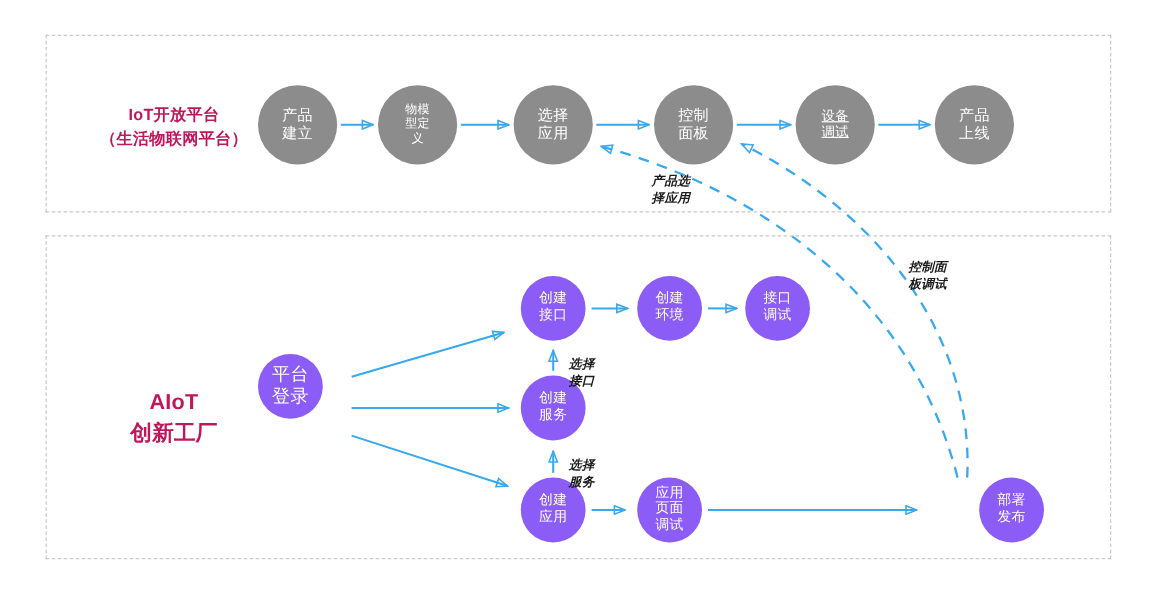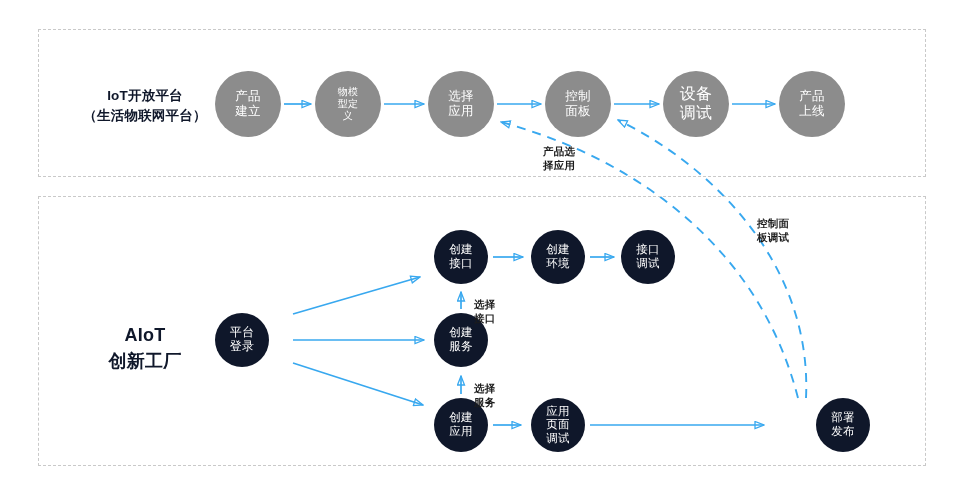--- a/index.html
+++ b/index.html
@@ -35,21 +35,21 @@
   }
   #panel-bottom {
     left: 38px;
     top: 196px;
     width: 888px;
     height: 270px;
   }
   .panel-label {
     position: absolute;
     font-weight: bold;
-    color: #0f172a;
+    color: #be185d;
     text-align: center;
     line-height: 1.45;
     white-space: pre;
     letter-spacing: 0.2px;
   }
   #label-iot {
     left: 60px;
     top: 86px;
     width: 170px;
     font-size: 13.5px;
@@ -68,29 +68,30 @@
     justify-content: center;
     text-align: center;
     color: #ffffff;
     font-size: 12px;
     line-height: 1.18;
     white-space: pre-line;
     box-sizing: border-box;
     letter-spacing: 0.3px;
   }
   .node.gray { background: #8c8c8c; }
-  .node.blue { background: #0f172a; font-family: Liberation Mono, monospace; }
+  .node.blue { background: #8b5cf6; }
   .edge-label {
     position: absolute;
     font-size: 10.5px;
     font-weight: bold;
     color: #1c1c1c;
     line-height: 1.35;
     white-space: pre-line;
     letter-spacing: 0.2px;
+    font-style: italic;
   }
 </style>
 </head>
 <body>
 
 <svg id="canvas" viewBox="0 0 969 500">
   <defs>
     <marker id="arw" markerWidth="11" markerHeight="9" refX="10" refY="4.5" orient="auto" markerUnits="userSpaceOnUse">
       <path d="M1,1 L10,4.5 L1,8 Z" fill="none" stroke="#38a8ef" stroke-width="1.3"></path>
     </marker>
@@ -135,26 +136,26 @@
 
 <div class="node gray" style="left: 215px; top: 71px; width: 66px; height: 66px; font-size: 12.5px;">产品
 建立</div>
 <div class="node gray" style="left: 315px; top: 71px; width: 66px; height: 66px; font-size: 10px;">物模
 型定
 义</div>
 <div class="node gray" style="left: 428px; top: 71px; width: 66px; height: 66px; font-size: 12.5px;">选择
 应用</div>
 <div class="node gray" style="left: 545px; top: 71px; width: 66px; height: 66px; font-size: 12.5px;">控制
 面板</div>
-<div class="node gray" style="left: 663px; top: 71px; width: 66px; height: 66px; font-size: 16px;">设备
+<div class="node gray" style="left: 663px; top: 71px; width: 66px; height: 66px; font-size: 11px; text-decoration: underline;">设备
 调试</div>
 <div class="node gray" style="left: 779px; top: 71px; width: 66px; height: 66px; font-size: 12.5px;">产品
 上线</div>
 
-<div class="node blue" style="left: 215px; top: 313px; width: 54px; height: 54px; font-size: 12px;">平台
+<div class="node blue" style="left: 215px; top: 295px; width: 54px; height: 54px; font-size: 15px;">平台
 登录</div>
 <div class="node blue" style="left: 434px; top: 230px; width: 54px; height: 54px; font-size: 11.5px;">创建
 接口</div>
 <div class="node blue" style="left: 531px; top: 230px; width: 54px; height: 54px; font-size: 11.5px;">创建
 环境</div>
 <div class="node blue" style="left: 621px; top: 230px; width: 54px; height: 54px; font-size: 11.5px;">接口
 调试</div>
 <div class="node blue" style="left: 434px; top: 313px; width: 54px; height: 54px; font-size: 11.5px;">创建
 服务</div>
 <div class="node blue" style="left: 434px; top: 398px; width: 54px; height: 54px; font-size: 11.5px;">创建

